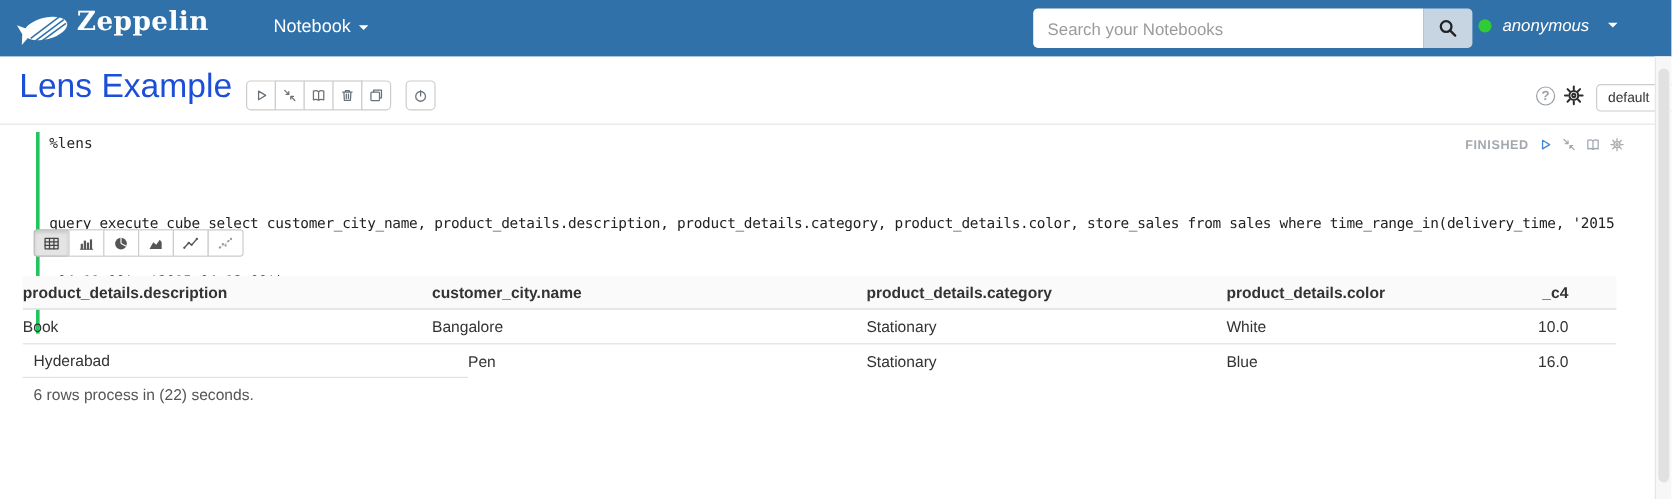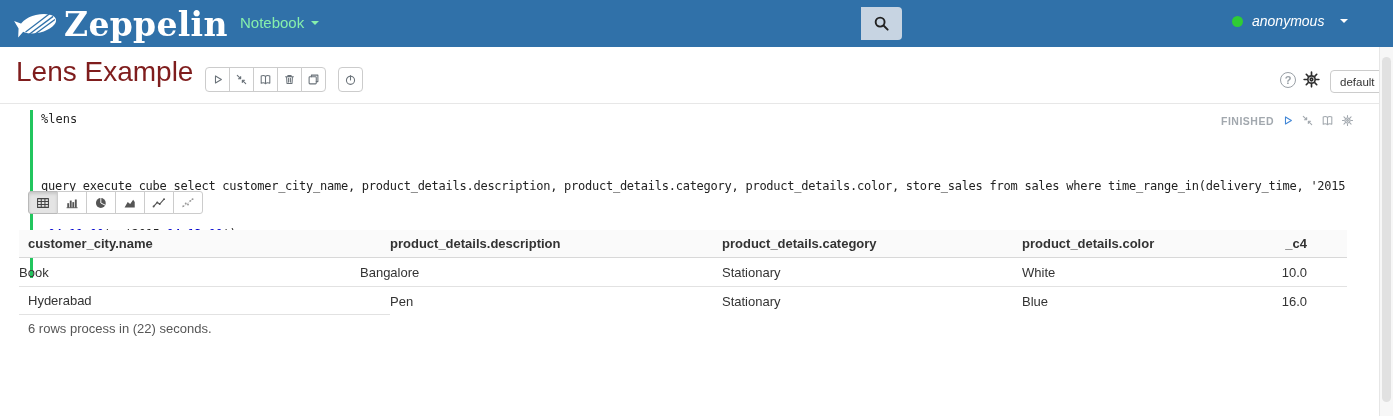--- a/index.html
+++ b/index.html
@@ -5,35 +5,35 @@
   html,body{margin:0;padding:0;}
   body{
     width:1393px;height:416px;position:relative;overflow:hidden;
     background:#fff;font-family:"Liberation Sans",sans-serif;
     -webkit-font-smoothing:antialiased;
   }
   
   .navbar{position:absolute;left:0;top:0;width:1393px;height:47px;background:#3071a9;}
   .logo{position:absolute;left:14px;top:7px;width:46px;height:33px;cursor:pointer;}
   .brand{position:absolute;left:64px;top:5px;color:#fff;font-family:"DejaVu Serif",serif;
-         font-weight:bold;font-size:33px;letter-spacing:.3px;cursor:pointer;}
-  .nbmenu{position:absolute;left:240px;top:14px;color:#86efac;font-size:15px;cursor:pointer;display:flex;align-items:center;}
+         font-weight:bold;font-size:22px;letter-spacing:.3px;cursor:pointer;}
+  .nbmenu{position:absolute;left:228px;top:14px;color:#ffffff;font-size:15px;cursor:pointer;display:flex;align-items:center;}
   .caret{display:inline-block;width:0;height:0;border-left:4px solid transparent;
          border-right:4px solid transparent;border-top:4px solid currentColor;margin-left:7px;}
   .searchbox{position:absolute;left:861px;top:7px;height:33px;display:flex;}
   .search-input{width:301px;height:33px;border:none;border-radius:4px 0 0 4px;padding:0 12px;
                 font-size:14px;color:#333;outline:none;font-family:"Liberation Sans",sans-serif;}
   .search-input::placeholder{color:#9b9b9b;}
   .search-btn{width:41px;height:33px;background:#c7d4e2;border:none;border-radius:0 4px 4px 0;
               color:#222;display:flex;align-items:center;justify-content:center;cursor:pointer;padding:0;}
   .user{position:absolute;left:1232px;top:13px;display:flex;align-items:center;gap:9px;color:#fff;
         font-size:14px;cursor:pointer;font-style:italic;}
   .dot{width:11px;height:11px;border-radius:50%;background:#2fcc35;}
   
-  .note-title{position:absolute;left:16px;top:56px;font-size:28px;color:#7f1d1d;}
+  .note-title{position:absolute;left:16px;top:56px;font-size:28px;color:#1d4ed8;}
   .btn-group{position:absolute;display:flex;}
   .grp1{left:205px;top:67px;}
   .grp2{left:338px;top:67px;}
   .tbtn{width:25px;height:25px;background:#fff;border:1px solid #ccc;margin-left:-1px;
         display:flex;align-items:center;justify-content:center;color:#6a7279;padding:0;cursor:pointer;}
   .btn-group .tbtn:first-child{border-radius:4px 0 0 4px;margin-left:0;}
   .btn-group .tbtn:last-child{border-radius:0 4px 4px 0;}
   .btn-group .tbtn:only-child{border-radius:4px;}
   .help-circle{position:absolute;left:1280px;top:72px;width:16px;height:16px;border:1.5px solid #9aa0a6;
                border-radius:50%;color:#9aa0a6;font-size:11px;font-weight:bold;display:flex;
@@ -98,20 +98,21 @@
         <path d="M18 26.5 L41.5 17" stroke="#3071a9" stroke-width="1.3" fill="none"></path>
       </g>
     </svg>
   </span>
   <span class="brand">Zeppelin</span>
   <span class="nbmenu">
     <span>Notebook</span>
     <span class="caret"></span>
   </span>
   <span class="searchbox">
+    <input class="search-input" placeholder="Search your Notebooks" style="">
     <button class="search-btn">
       <span class="ic">
         <svg viewBox="0 0 16 16" width="17" height="17" fill="none" stroke="currentColor" stroke-width="1.8" stroke-linecap="round">
           <circle cx="6.7" cy="6.7" r="4.2"></circle>
             <path d="M9.9 9.9 13.8 13.8"></path>
         </svg>
       </span>
     </button>
   </span>
   <span class="user">
@@ -280,22 +281,22 @@
             <circle cx="10.6" cy="5.6" r="1.1"></circle>
             <circle cx="13.2" cy="3.6" r="1.1"></circle>
           </g>
         </svg>
       </span>
     </button>
   </div>
 
 <div class="rtable">
   <div class="thead" id="thead">
+      <div class="th c1">product_details.description</div>
       <div class="th c0">customer_city.name</div>
-      <div class="th c1">product_details.description</div>
       <div class="th c2">product_details.category</div>
       <div class="th c3">product_details.color</div>
       <div class="th c4">_c4</div>
     </div>
   <div id="tbody">
       <div class="trow sep">
         <div class="td c1">Book</div>
         <div class="td c0">Bangalore</div>
         <div class="td c2">Stationary</div>
         <div class="td c3">White</div>

